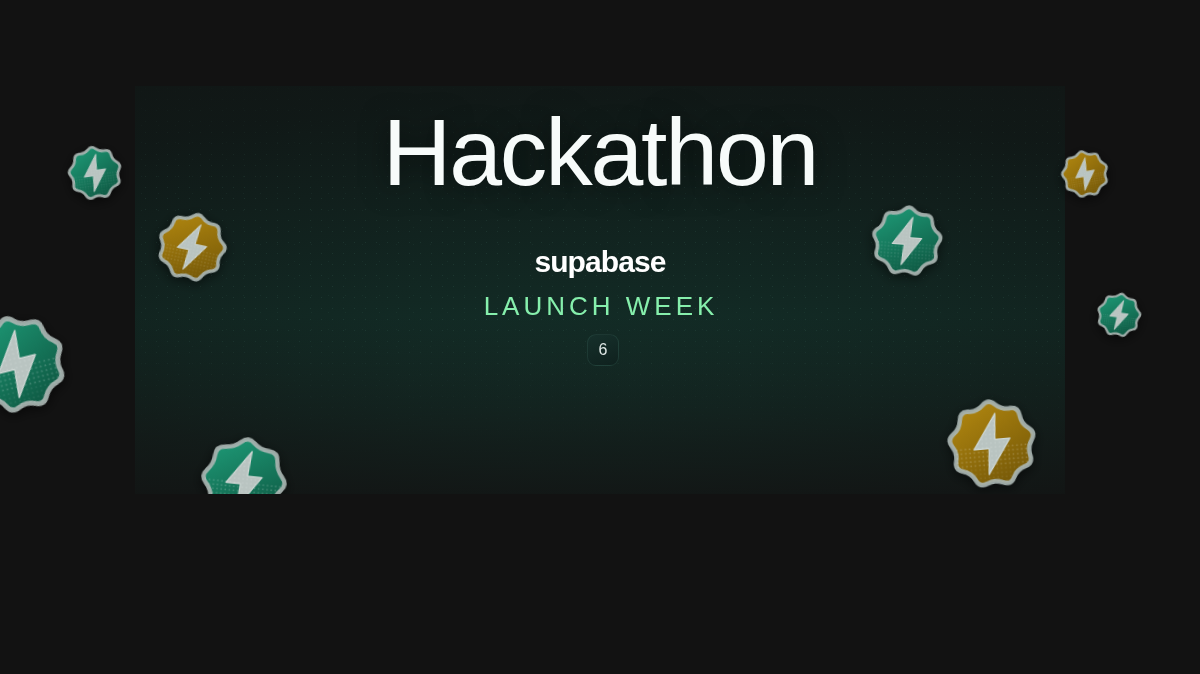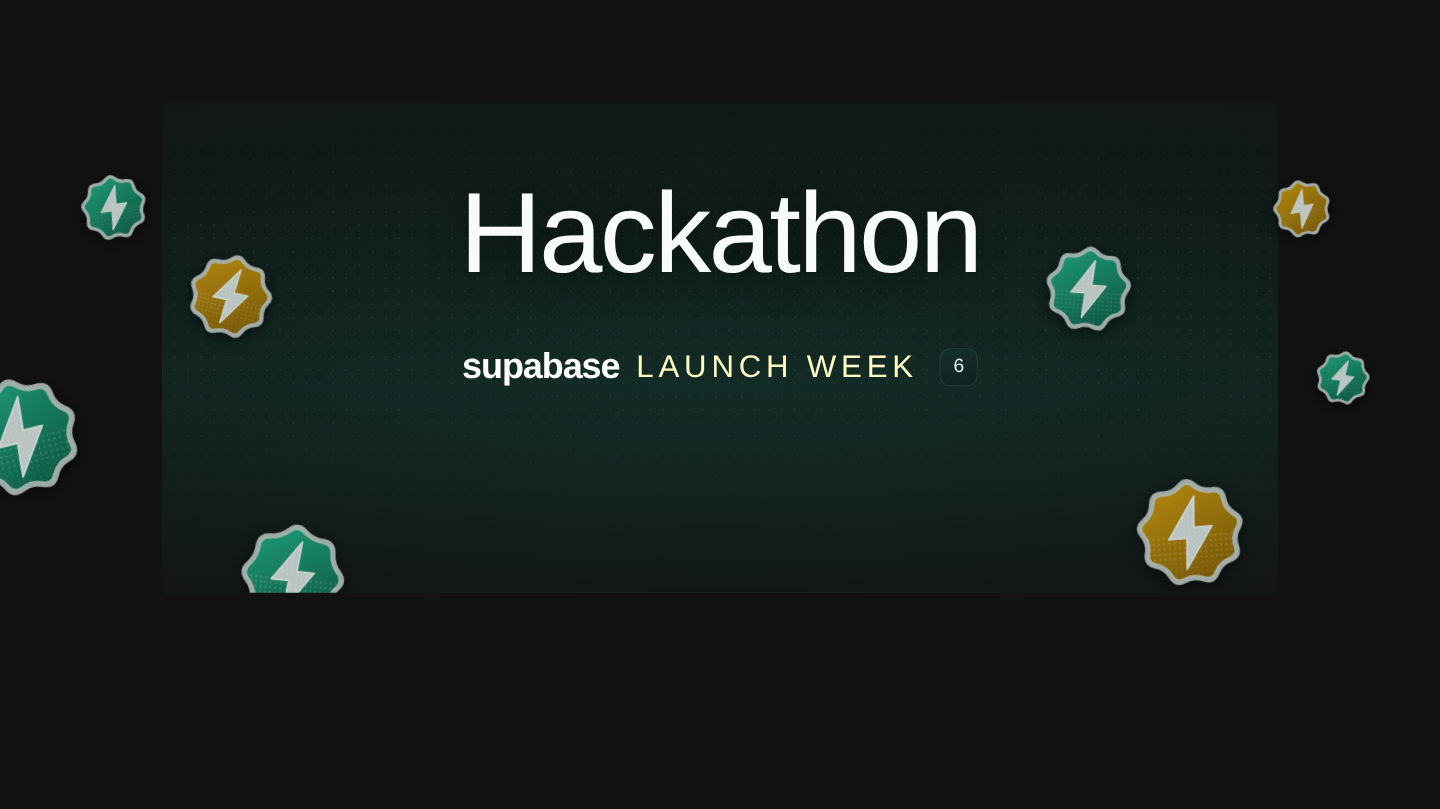--- a/index.html
+++ b/index.html
@@ -82,29 +82,30 @@
     text-align:center;
     text-shadow:0 2px 28px rgba(0,0,0,.55);
     margin-top:-22px;
   }
   .title .line{ display:block; }
 
   .lw-logo{
     display:flex; align-items:center;
     gap:12px;
     margin-top:46px;
+    flex-direction:column;
   }
   .lw-wordmark{
     color:#ffffff;
     font-size:30px;
     font-weight:700;
     letter-spacing:-0.9px;
   }
   .lw-launchweek{
-    color:#fef9c3;
+    color:#86efac;
     font-size:26px;
     font-weight:400;
     letter-spacing:4.0px;
     margin-left:2px;
   }
   .lw-badge{
     width:32px; height:32px;
     border-radius:9px;
     background:linear-gradient(160deg,#16302b 0%,#0f211e 100%);
     border:1px solid rgba(90,150,135,0.18);

